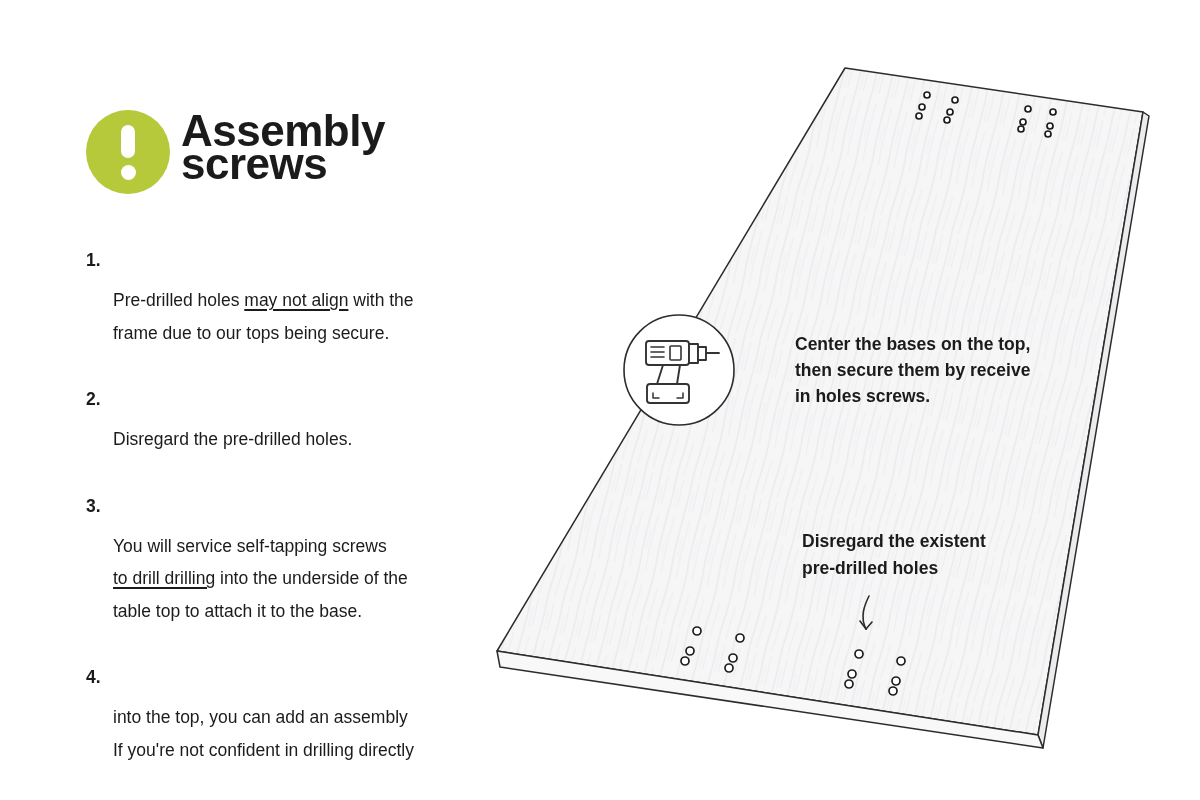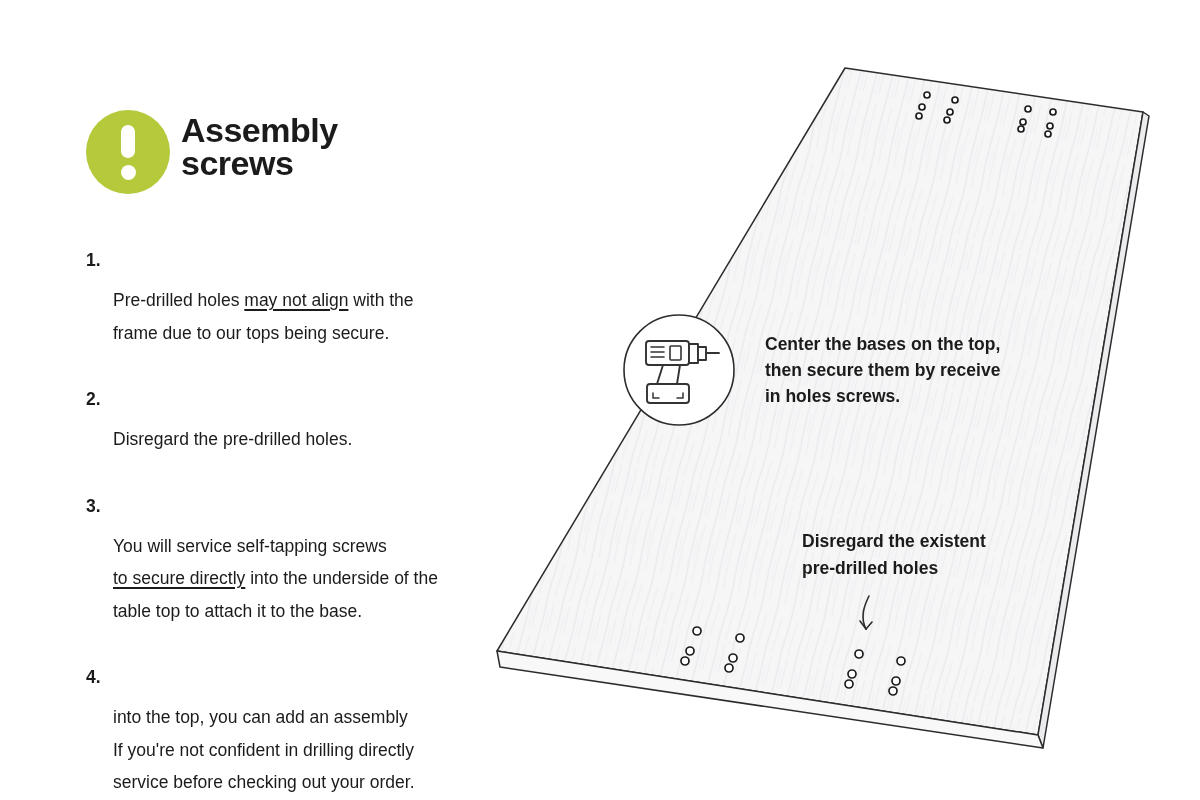--- a/index.html
+++ b/index.html
@@ -20,34 +20,34 @@
   .left-col{position:absolute;left:86px;top:110px;width:410px;}
   .header{display:flex;align-items:flex-start;}
   .badge{
     width:84px;height:84px;border-radius:50%;background:var(--accent);
     display:flex;flex-direction:column;align-items:center;justify-content:center;gap:7px;flex:none;
   }
   .badge .bar{width:14px;height:33px;background:#ffffff;border-radius:7px;}
   .badge .dot{width:15px;height:15px;background:#ffffff;border-radius:50%;}
   .title{
     margin-left:11px;margin-top:4px;
-    font-size:34px;line-height:33px;font-weight:bold;letter-spacing:-0.5px;color:var(--ink);
+    font-size:44px;line-height:33px;font-weight:bold;letter-spacing:-0.5px;color:var(--ink);
   }
   .notes{
     list-style:none;margin:0;padding:0;
     position:absolute;left:0;top:134px;width:410px;
   }
   .note{display:flex;margin-bottom:34px;font-size:17.5px;line-height:32.5px;}
   .note-num{font-weight:bold;width:27px;flex:none;}
   .note-lines{white-space:nowrap;margin-top:40px;}
   .u{text-decoration:underline;text-decoration-thickness:1.5px;text-underline-offset:3px;}
 
   
   .callout{position:absolute;font-weight:bold;font-size:17.5px;color:var(--ink);white-space:nowrap;}
-  .callout-drill{left:765px;top:331px;line-height:26px;}
+  .callout-drill{left:795px;top:331px;line-height:26px;}
   .callout-holes{left:760px;top:528px;line-height:27px;margin-left:42px;}
 </style>
 </head>
 <body>
 
 <div class="canvas">
 
   <svg class="illustration" width="1200" height="800" viewBox="0 0 1200 800">
     <defs>
       <pattern id="grain" width="16" height="150" patternUnits="userSpaceOnUse" patternTransform="rotate(14)">
@@ -157,30 +157,29 @@
       <li class="note">
         <span class="note-num">2.</span>
         <div class="note-lines">
           <div><span>Disregard the pre-drilled holes.</span></div>
         </div>
       </li>
       <li class="note">
         <span class="note-num">3.</span>
         <div class="note-lines">
           <div><span>You will service self-tapping screws</span></div>
-          <div><span class="u">to secure directly</span><span> into the underside of the</span></div>
+          <div><span class="u">to drill drilling</span><span> into the underside of the</span></div>
           <div><span>table top to attach it to the base.</span></div>
         </div>
       </li>
       <li class="note">
         <span class="note-num">4.</span>
         <div class="note-lines">
           <div><span>into the top, you can add an assembly</span></div>
           <div><span>If you're not confident in drilling directly</span></div>
-          <div><span>service before checking out your order.</span></div>
         </div>
       </li>
     </ol>
   </div>
 
   <div class="callout callout-drill">
     <div>Center the bases on the top,</div>
     <div>then secure them by receive</div>
     <div>in holes screws.</div>
   </div>

